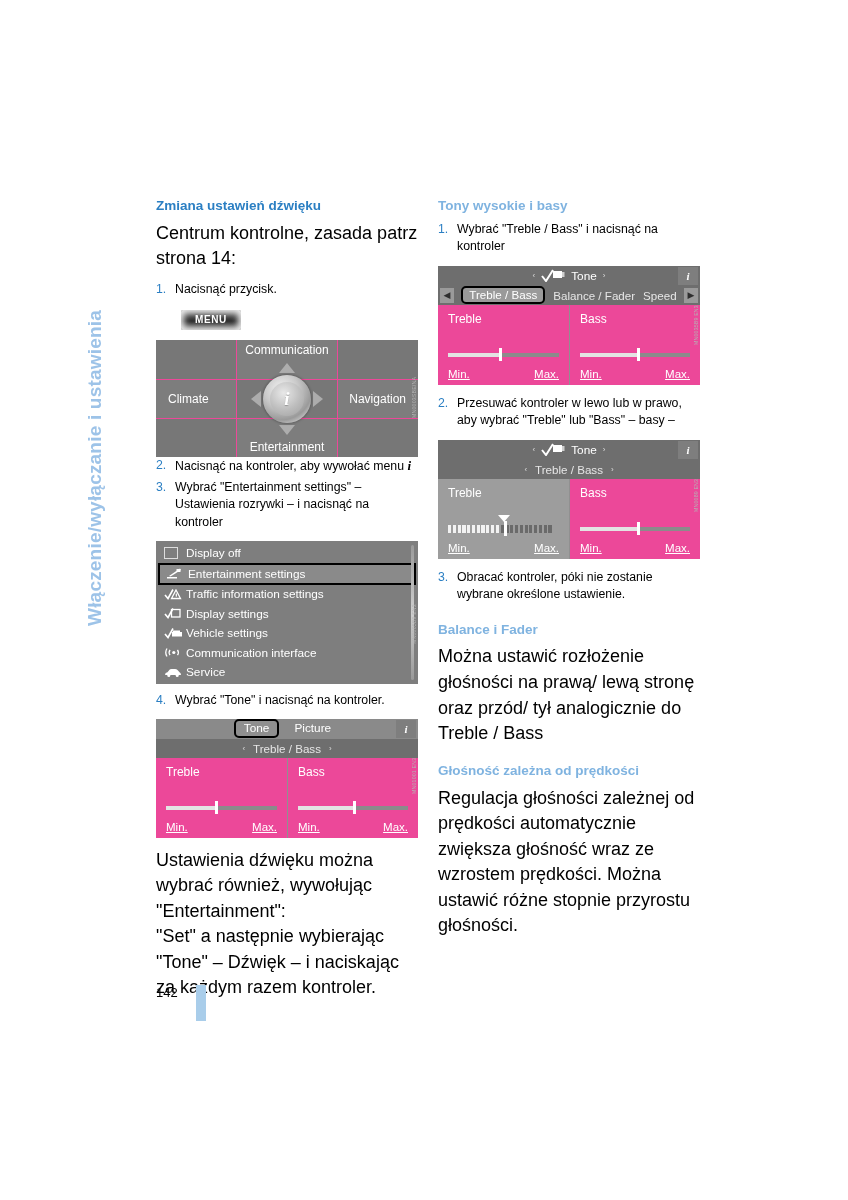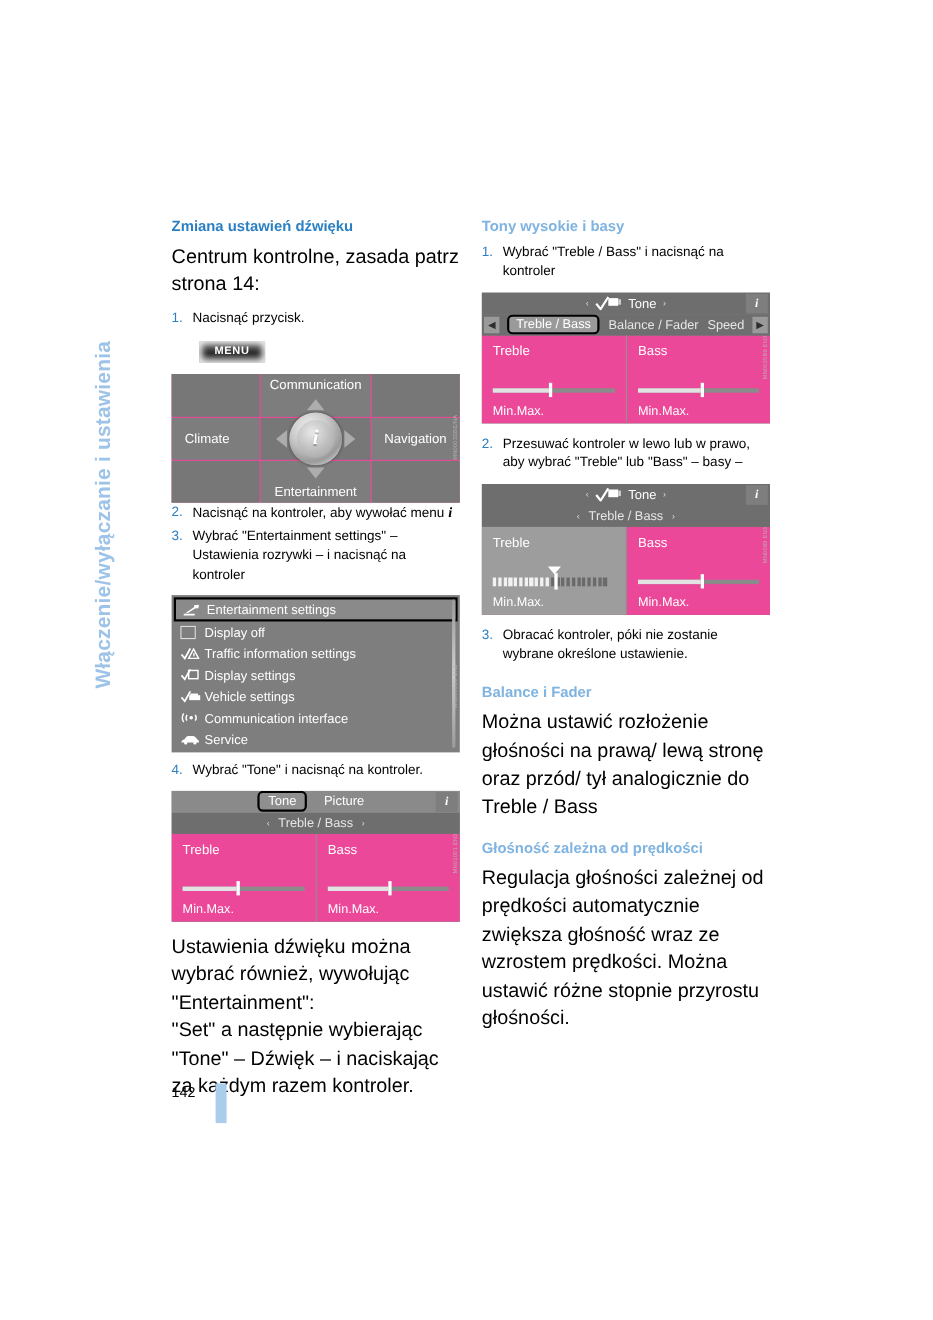--- a/index.html
+++ b/index.html
@@ -341,23 +341,24 @@
     padding: 7px 10px 6px 10px;
     box-sizing: border-box;
   }
   .tone-pane + .tone-pane { border-left: 1px solid #909090; }
   .tone-pane.active { background: #9d9d9d; }
   .pane-title { font-size: 12px; color: #ffffff; }
   .pane-minmax {
     position: absolute;
     left: 10px; right: 10px; bottom: 5px;
     display: flex;
-    justify-content: flex-start;
+    justify-content: space-between;
     font-size: 11.5px;
     color: #ffffff;
+    text-decoration: underline;
   }
   .slider {
     position: absolute;
     left: 10px; right: 10px;
     bottom: 26px;
     height: 9px;
   }
   .slider-track {
     position: absolute;
     left: 0; right: 0; top: 3px;
@@ -480,37 +481,37 @@
     <span class="step-txt"><span>Nacisnąć na kontroler, aby wywołać menu</span> <span class="ital-i">i</span></span>
   </div>
 
   <div class="step">
     <span class="step-num">3.</span>
     <span class="step-txt">Wybrać "Entertainment settings" – Ustawienia rozrywki – i nacisnąć na kontroler</span>
   </div>
 
   <div class="shot-outer" style="margin-top:10px;">
     <div class="list-shot">
+
+      <div class="list-row">
+        <span class="list-ico">
+            <span class="ico-box"></span>
+          </span>
+        <span>Display off</span>
+      </div>
 
       <div class="list-row selected">
         <span class="list-ico">
           <svg width="16" height="11" viewBox="0 0 16 11" aria-hidden="true">
             <path d="M1 9 L11 9 L11 10.5 L1 10.5 Z" fill="#ffffff"></path>
             <path d="M3 8 L14 0.5 L15 2 L4.5 8.5 Z" fill="#ffffff"></path>
             <rect x="10.5" y="1" width="4" height="3" fill="#ffffff"></rect>
           </svg>
         </span>
         <span>Entertainment settings</span>
-      </div>
-
-      <div class="list-row">
-        <span class="list-ico">
-            <span class="ico-box"></span>
-          </span>
-        <span>Display off</span>
       </div>
 
       <div class="list-row">
         <span class="list-ico">
           <svg width="18" height="11" viewBox="0 0 18 11" aria-hidden="true">
             <path d="M1 6 L4 9.5 L9 0.5" stroke="#ffffff" stroke-width="1.6" fill="none"></path>
             <path d="M12 1 L16.5 9.5 L7.5 9.5 Z" stroke="#ffffff" stroke-width="1.3" fill="none"></path>
             <rect x="11.7" y="4.5" width="1.2" height="3.2" fill="#ffffff"></rect>
           </svg>
         </span>

